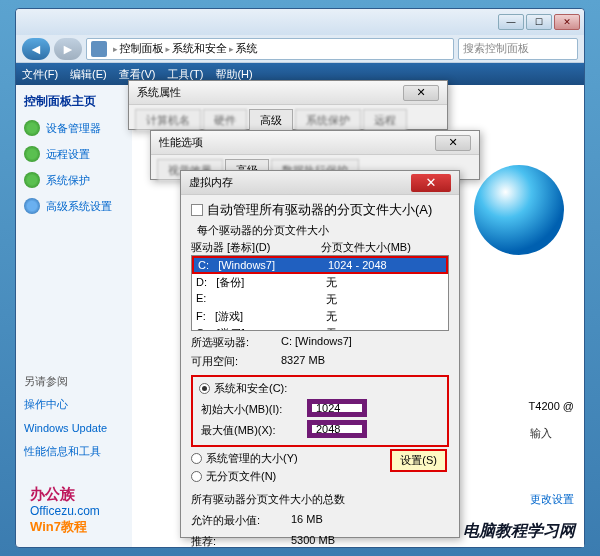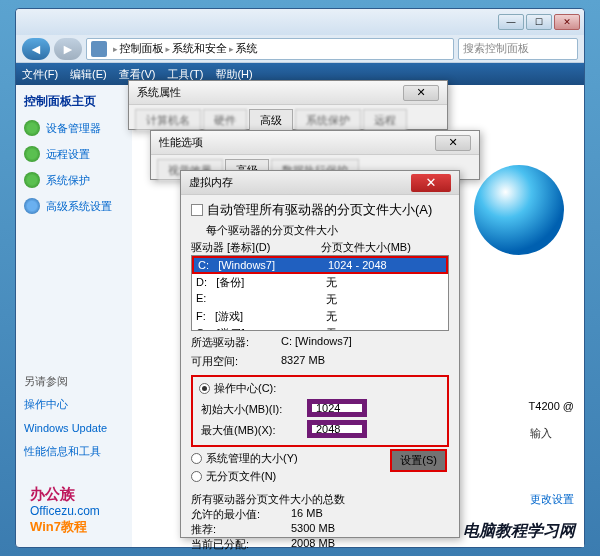--- a/index.html
+++ b/index.html
@@ -48,44 +48,44 @@
 .dlg1 { left:128px; top:80px; width:320px; height:50px; z-index:1; }
 .dlg2 { left:150px; top:130px; width:330px; height:50px; z-index:2; }
 
 .dlg3 { left:180px; top:170px; width:280px; height:368px; z-index:3; background:#F0F0F0; }
 .dlg3 .dlg-title { background:linear-gradient(180deg,#F0F0F0,#D8D8D8); }
 .dlg3-close { margin-left:auto; width:40px; height:18px; background:linear-gradient(180deg,#E04040,#B02020); color:#fff; text-align:center; border-radius:2px; font-size:13px; line-height:18px; cursor:pointer; }
 .dlg3-body { padding:6px 10px; }
 .chk-row { display:flex; align-items:center; gap:4px; margin-bottom:4px; }
 .chk { width:12px; height:12px; border:1px solid #888; background:#fff; }
 .lbl { font-size:13px; }
-.sub-lbl { margin-left:15px; margin-bottom:2px; }
+.sub-lbl { margin-left:6px; margin-bottom:2px; }
 
 .drive-head { display:flex; margin-top:2px; }
 .drive-head span:first-child { width:130px; }
 .drive-list { border:1px solid #888; background:#fff; height:76px; overflow:hidden; font-family:Consolas,monospace; font-size:11px; }
 .drive-row { display:flex; padding:1px 4px; }
 .drive-row.sel { background:#2060C0; color:#fff; border:2px solid #D00; }
 .drive-row span:first-child { width:130px; }
 
 .info-row { display:flex; margin-top:4px; }
 .info-row span:first-child { width:90px; }
 
 .custom-box { border:2px solid #D00; padding:4px 6px; margin-top:6px; }
 .radio-row { display:flex; align-items:center; gap:4px; margin-bottom:3px; }
 .radio { width:11px; height:11px; border:1px solid #666; border-radius:50%; background:#fff; display:flex; align-items:center; justify-content:center; }
 .radio.on::after { content:''; width:5px; height:5px; background:#333; border-radius:50%; }
 .size-row { display:flex; align-items:flex-end; gap:6px; margin-bottom:3px; margin-left:2px; }
 .size-row label { width:100px; }
 .size-input { width:60px; height:18px; border:5px solid #701a75; padding:4px 4px; font-size:11px; }
 
-.set-btn { border:2px solid #D00; padding:2px 8px; background:#737373; cursor:pointer; float:right; margin-top:-38px; margin-right:2px; }
+.set-btn { border:2px solid #D00; padding:2px 8px; background:#fef9c3; cursor:pointer; float:right; margin-top:-38px; margin-right:2px; }
 
 .total-sec { margin-top:8px; clear:both; }
-.total-row { display:flex; }
+.total-row { display:flex;margin-top:6px; }
 .total-row span:first-child { width:100px; }
 
 .btn-row { display:flex; justify-content:center; gap:10px; margin-top:6px; }
 .btn { padding:3px 16px; border:1px solid #888; background:linear-gradient(180deg,#F8F8F8,#D8D8D8); cursor:pointer; font-size:11px; }
 .btn.ok { border:2px solid #D00; background:linear-gradient(180deg,#E0F0FF,#A8D0F0); }
 
 
 .wm1 { position:absolute; left:30px; bottom:20px; font-size:14px; }
 .wm1 .t1 { color:#be185d; font-weight:bold; font-size:15px;font-family:Liberation Serif, serif; }
 .wm1 .t2 { color:#0066CC; font-size:12px; }
@@ -234,21 +234,21 @@
         <span>C: [Windows7]</span>
       </div>
     <div class="info-row">
         <span>可用空间:</span>
         <span>8327 MB</span>
       </div>
 
     <div class="custom-box">
       <div class="radio-row">
           <div class="radio on"></div>
-          <span>操作中心(C):</span>
+          <span>系统和安全(C):</span>
         </div>
       <div class="size-row">
           <label>初始大小(MB)(I):</label>
           <input class="size-input" value="1024" style="">
         </div>
       <div class="size-row">
           <label>最大值(MB)(X):</label>
           <input class="size-input" value="2048" style="">
         </div>
     </div>

